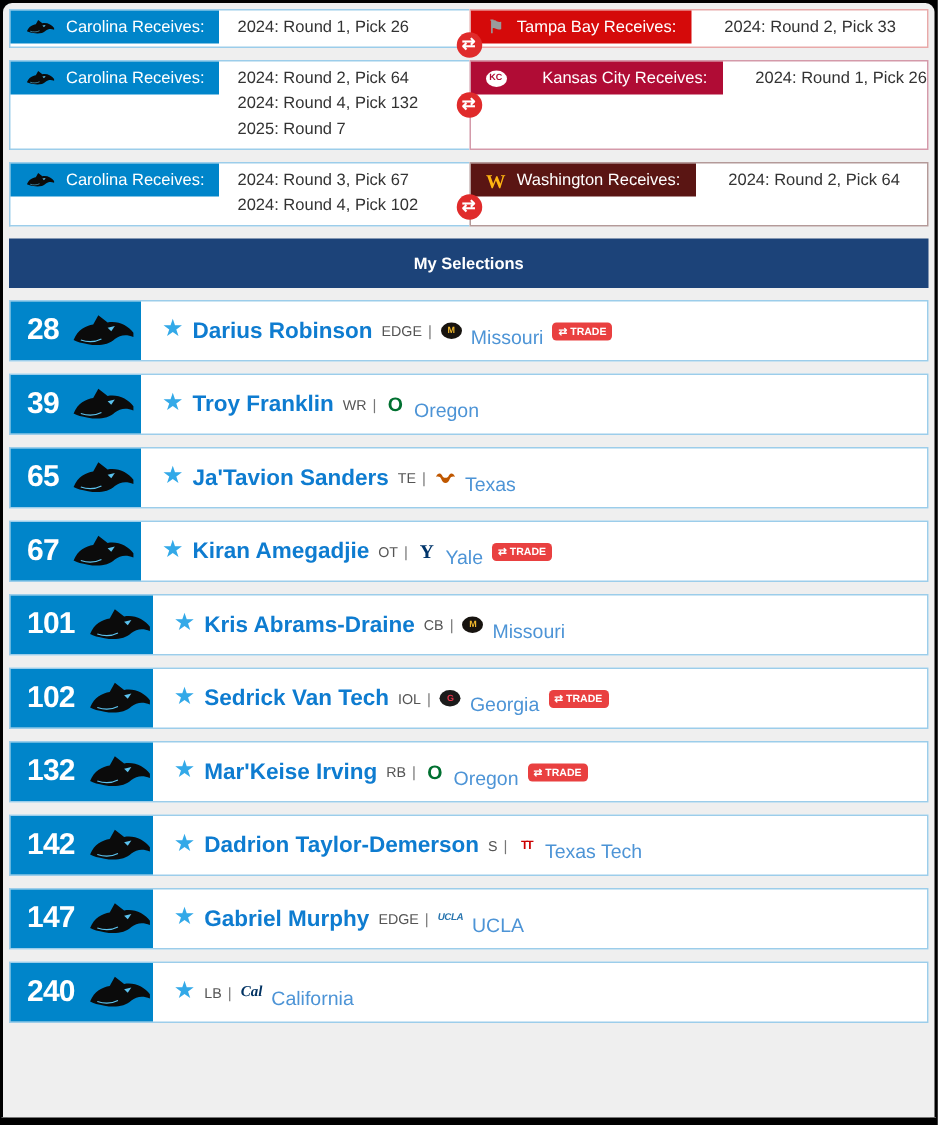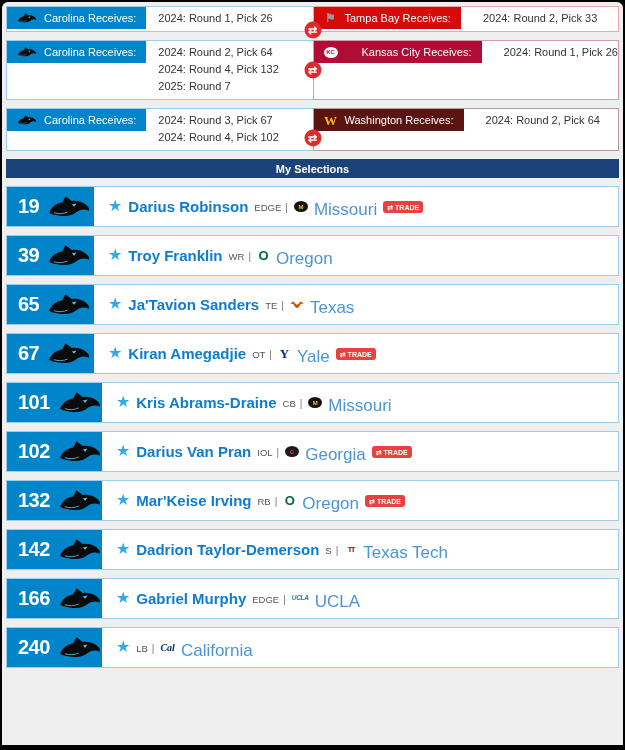--- a/index.html
+++ b/index.html
@@ -24,40 +24,40 @@
     position:absolute; left:50%; width:17px; height:17px; border-radius:50%;
     background:var(--swap-red); color:#fff; font-size:11px; font-weight:bold;
     display:flex; align-items:center; justify-content:center; z-index:3;
     transform:translate(-50%,-50%); line-height:1;
   }
   .trade-card:nth-child(1) .swap { top:24px; }
   .trade-card:nth-child(2) .swap { top:50%; }
   .trade-card:nth-child(3) .swap { top:30px; }
   
   .sel-header {
-    margin:0 4px 8px 4px; height:19px; background:var(--navy); color:#fff;
+    margin:0 4px 8px 4px; height:33px; background:var(--navy); color:#fff;
     font-size:11px; font-weight:bold; display:flex; align-items:center; justify-content:center;
   }
   
   .sel-row {
     display:flex; margin:0 4px 8px 4px; height:41px; background:#fff;
     border:1px solid #9CCDEA; align-items:stretch; cursor:pointer;
   }
   .pickblock {
     flex:0 0 87px; background:var(--panthers-blue); display:flex; align-items:center;
     gap:8px; padding-left:11px; color:#fff;
   }
   .picknum { font-size:20px; font-weight:bold; letter-spacing:-0.5px; }
   .selbody { flex:1; display:flex; align-items:center; padding-left:14px; gap:6px; }
   .star { color:var(--star-blue); font-size:16px; line-height:1; margin-top:-2px; }
   .pname { color:var(--name-blue); font-size:15px; font-weight:bold; white-space:nowrap; }
   .pos { color:#555; font-size:9.5px; margin-top:2px; white-space:nowrap; }
   .sep { color:#777; font-size:10px; margin:2px 0 0 -2px; }
   .slogo { display:inline-flex; align-items:center; justify-content:center; min-width:13px; height:13px; }
-  .sname { color:var(--school-blue); font-size:17px; margin-top:7px; }
+  .sname { color:var(--school-blue); font-size:13px; margin-top:7px; }
   .tradebadge {
     display:inline-flex; align-items:center; gap:2px; background:var(--badge-red); color:#fff;
     font-size:7px; font-weight:bold; border-radius:3px; padding:2.5px 4px; margin-top:1px; line-height:1;
   }
   .tradebadge .tb-arrows { font-size:7px; }
   
   .lg-text { font-weight:bold; font-size:13px; line-height:1; }
   .lg-text.serif { font-family:"Liberation Serif", serif; }
   .lg-text.flag { font-size:12px; }
   .lg-text.tt { font-size:8px; letter-spacing:-1.5px; }
@@ -163,21 +163,21 @@
             <div class="pick-line">2024: Round 2, Pick 64</div>
           </div>
     </div>
     <div class="swap">⇄</div>
   </div>
     </div>
   <div class="sel-header">My Selections</div>
   <div id="selections">
       <div class="sel-row">
     <div class="pickblock">
-      <span class="picknum">19</span>
+      <span class="picknum">28</span>
       <span class="panther">
             <svg class="panther-svg" viewBox="0 0 64 36" aria-hidden="true" width="44" height="25">
     <path d="M3 27 C7 17 15 13 22 12 L27 3 L36 10 C46 8 56 13 61 20 L61 24 C54 21 48 22 43 26 C37 32 26 33 17 31 C11 30 6 29 3 27 Z" fill="#0B0B0B"></path>
     <path d="M36 15 L43 13.5 L39.5 18.5 Z" fill="#5BC2EE"></path>
     <path d="M10 27 C16 29 24 29 30 26" stroke="#5BC2EE" stroke-width="1.2" fill="none"></path>
   </svg>
           </span>
     </div>
     <div class="selbody">
       <span class="star">★</span>
@@ -297,21 +297,21 @@
       <span class="panther">
             <svg class="panther-svg" viewBox="0 0 64 36" aria-hidden="true" width="44" height="25">
     <path d="M3 27 C7 17 15 13 22 12 L27 3 L36 10 C46 8 56 13 61 20 L61 24 C54 21 48 22 43 26 C37 32 26 33 17 31 C11 30 6 29 3 27 Z" fill="#0B0B0B"></path>
     <path d="M36 15 L43 13.5 L39.5 18.5 Z" fill="#5BC2EE"></path>
     <path d="M10 27 C16 29 24 29 30 26" stroke="#5BC2EE" stroke-width="1.2" fill="none"></path>
   </svg>
           </span>
     </div>
     <div class="selbody">
       <span class="star">★</span>
-      <span class="pname">Darius Van Pran</span>
+      <span class="pname">Sedrick Van Tech</span>
       <span class="pos">IOL</span>
       <span class="sep">|</span>
       <span class="slogo">
             <span class="lg-badge" style="background: rgb(27, 27, 27); color: rgb(232, 51, 74);">G</span>
           </span>
       <span class="sname">Georgia</span>
       <span class="tradebadge">
         <span class="tb-arrows">⇄</span>
         <span>TRADE</span>
       </span>
@@ -361,21 +361,21 @@
       <span class="sep">|</span>
       <span class="slogo">
             <span class="lg-text tt" style="color: rgb(204, 0, 0);">TT</span>
           </span>
       <span class="sname">Texas Tech</span>
 
     </div>
   </div>
       <div class="sel-row">
     <div class="pickblock">
-      <span class="picknum">166</span>
+      <span class="picknum">147</span>
       <span class="panther">
             <svg class="panther-svg" viewBox="0 0 64 36" aria-hidden="true" width="44" height="25">
     <path d="M3 27 C7 17 15 13 22 12 L27 3 L36 10 C46 8 56 13 61 20 L61 24 C54 21 48 22 43 26 C37 32 26 33 17 31 C11 30 6 29 3 27 Z" fill="#0B0B0B"></path>
     <path d="M36 15 L43 13.5 L39.5 18.5 Z" fill="#5BC2EE"></path>
     <path d="M10 27 C16 29 24 29 30 26" stroke="#5BC2EE" stroke-width="1.2" fill="none"></path>
   </svg>
           </span>
     </div>
     <div class="selbody">
       <span class="star">★</span>

